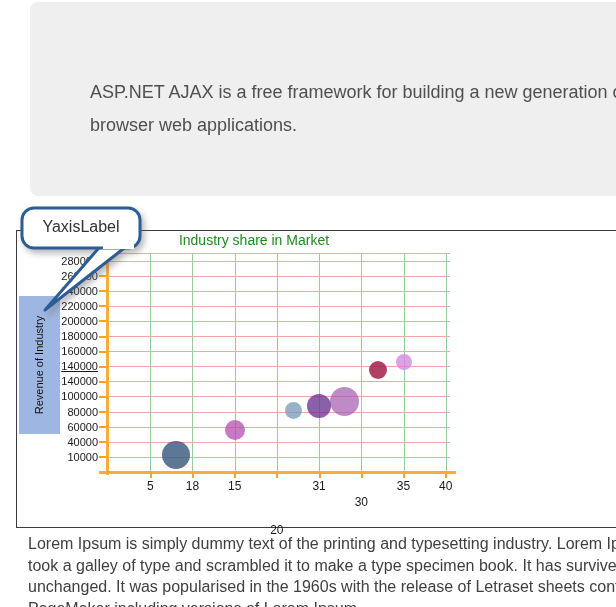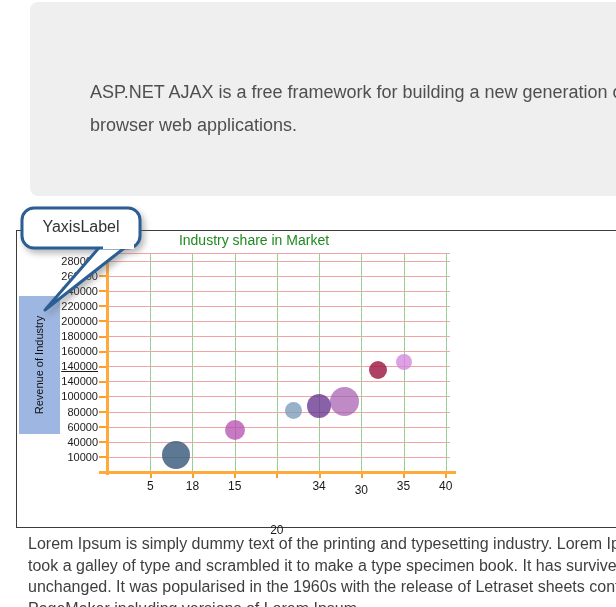--- a/index.html
+++ b/index.html
@@ -144,23 +144,23 @@
     <div class="y-tick-label" style="left: 33px; top: 23.5517px;">280000</div>
     <div class="tick-mark" style="left: 132.722px; top: 243px; width: 2px; height: 4px; background: rgb(255, 157, 40);"></div>
     <div class="x-tick-label" style="left: 118.222px; top: 248px;">5</div>
     <div class="tick-mark" style="left: 174.944px; top: 243px; width: 2px; height: 4px; background: rgb(255, 157, 40);"></div>
     <div class="x-tick-label" style="left: 160.444px; top: 248px;">18</div>
     <div class="tick-mark" style="left: 217.167px; top: 243px; width: 2px; height: 4px; background: rgb(255, 157, 40);"></div>
     <div class="x-tick-label" style="left: 202.667px; top: 248px;">15</div>
     <div class="tick-mark" style="left: 259.389px; top: 243px; width: 2px; height: 4px; background: rgb(255, 157, 40);"></div>
     <div class="x-tick-label" style="left: 244.889px; top: 248px; margin-top: 44px;">20</div>
     <div class="tick-mark" style="left: 301.611px; top: 243px; width: 2px; height: 4px; background: rgb(255, 157, 40);"></div>
-    <div class="x-tick-label" style="left: 287.111px; top: 248px;">34</div>
+    <div class="x-tick-label" style="left: 287.111px; top: 248px;">31</div>
     <div class="tick-mark" style="left: 343.833px; top: 243px; width: 2px; height: 4px; background: rgb(255, 157, 40);"></div>
-    <div class="x-tick-label" style="left: 329.333px; top: 252px;">30</div>
+    <div class="x-tick-label" style="left: 329.333px; top: 264px;">30</div>
     <div class="tick-mark" style="left: 386.056px; top: 243px; width: 2px; height: 4px; background: rgb(255, 157, 40);"></div>
     <div class="x-tick-label" style="left: 371.556px; top: 248px;">35</div>
     <div class="tick-mark" style="left: 428.278px; top: 243px; width: 2px; height: 4px; background: rgb(255, 157, 40);"></div>
     <div class="x-tick-label" style="left: 413.778px; top: 248px;">40</div>
     <div class="bubble" style="left: 144.556px; top: 209.631px; width: 28px; height: 28px; background: rgba(56, 90, 125, 0.82);"></div>
     <div class="bubble" style="left: 207.667px; top: 188.71px; width: 20px; height: 20px; background: rgba(178, 70, 172, 0.72);"></div>
     <div class="bubble" style="left: 268.278px; top: 170.576px; width: 17px; height: 17px; background: rgba(120, 155, 185, 0.78);"></div>
     <div class="bubble" style="left: 312.944px; top: 155.514px; width: 29px; height: 29px; background: rgba(164, 90, 175, 0.7);"></div>
     <div class="bubble" style="left: 290.111px; top: 162.545px; width: 24px; height: 24px; background: rgba(104, 52, 144, 0.78);"></div>
     <div class="bubble" style="left: 352.222px; top: 130.052px; width: 18px; height: 18px; background: rgba(158, 23, 66, 0.82);"></div>

